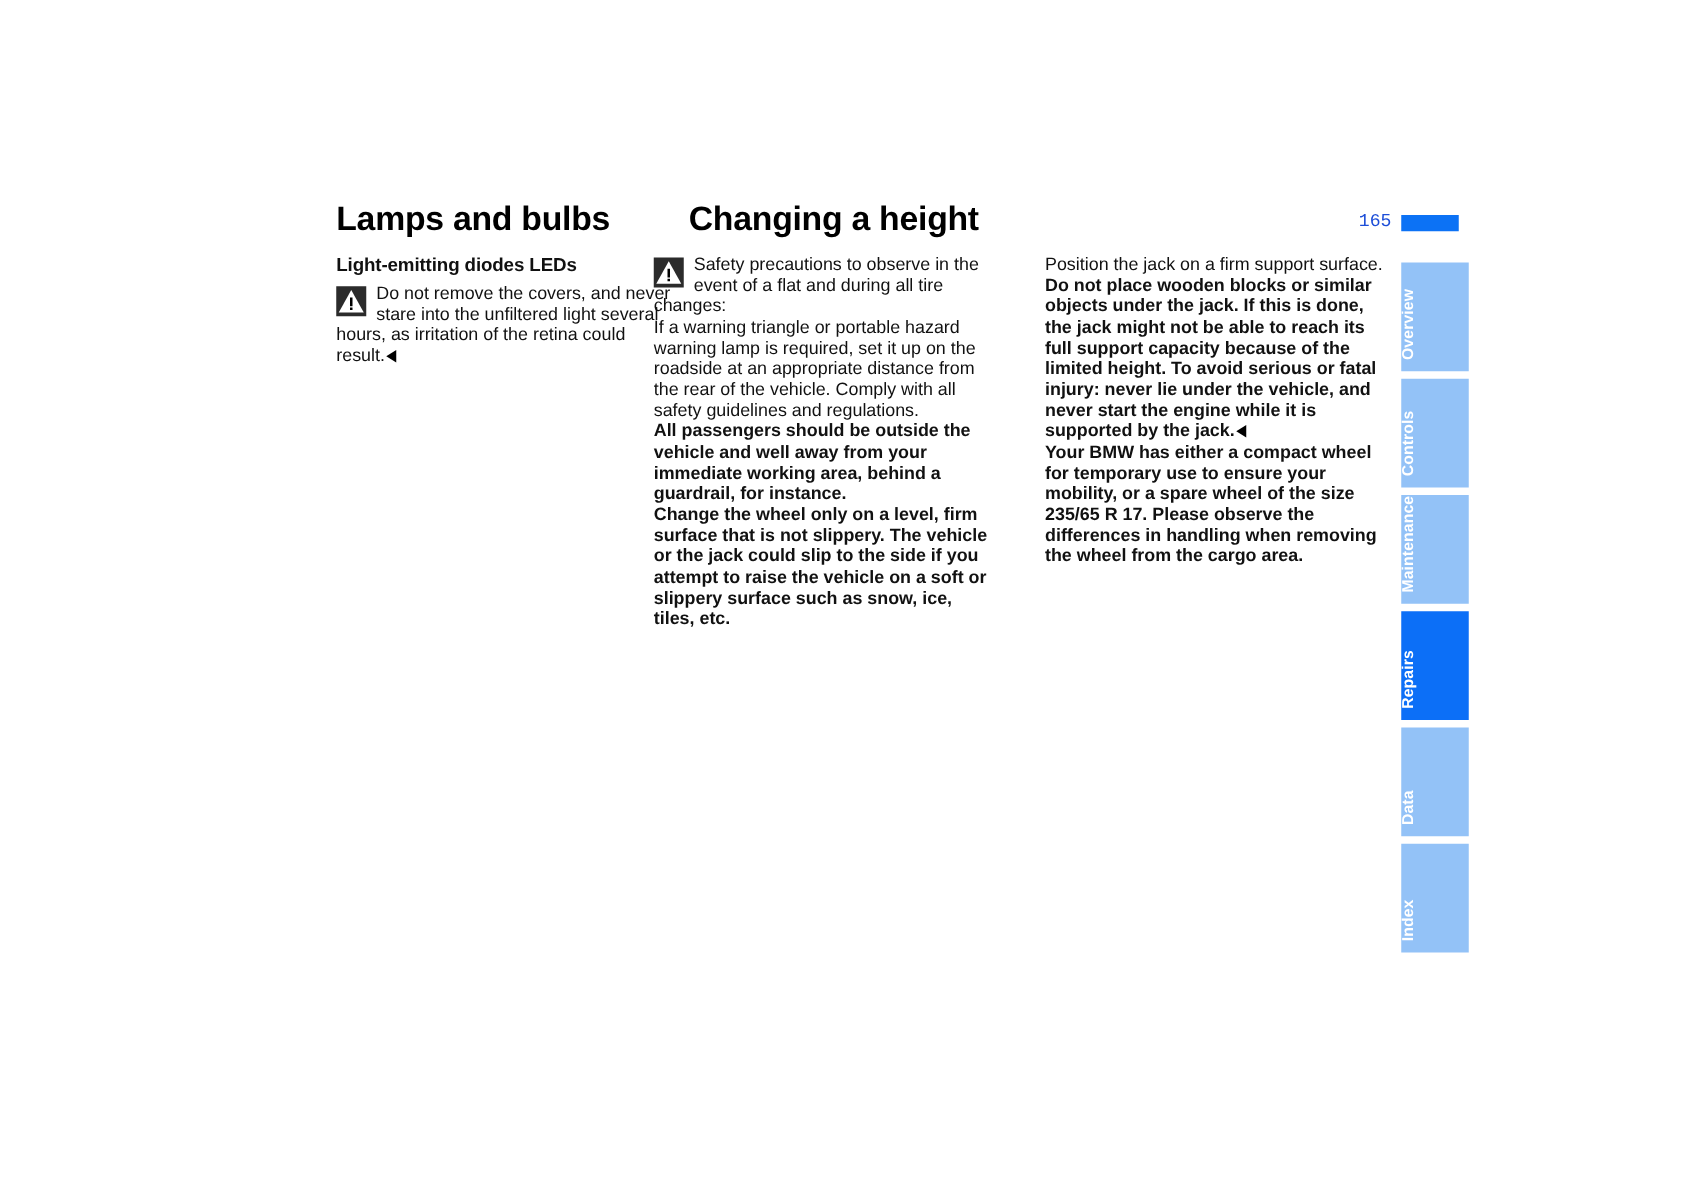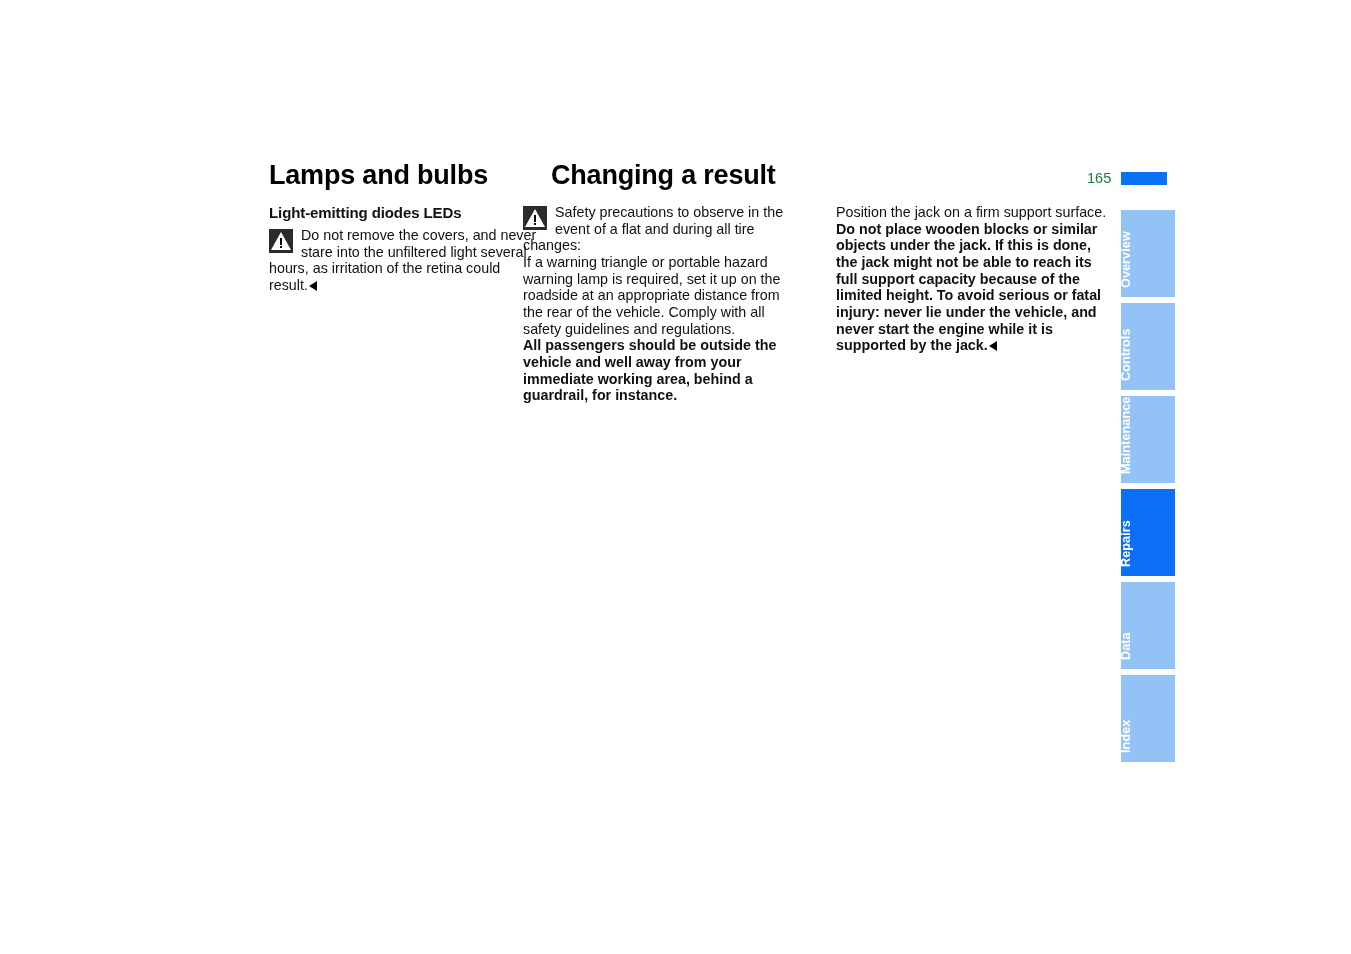--- a/index.html
+++ b/index.html
@@ -37,21 +37,22 @@
   #heading-col1 { left: 269px; top: 163px; }
   #heading-col2 { left: 551px; top: 163px; }
 
   
   #page-number {
     position: absolute;
     left: 1087px;
     top: 169px;
     font-size: 14.5px;
     line-height: 18px;
-    color: #15803d;
+    color: #1d4ed8;
+    font-family: Liberation Mono, monospace;
   }
   #header-rule {
     position: absolute;
     left: 1121px;
     top: 172px;
     width: 46px;
     height: 13px;
     background: #0c72f5;
   }
 
@@ -154,21 +155,21 @@
   }
   .tab .tab-label { margin-left: 14px; }
 </style>
 </head>
 <body>
 
 <div id="page">
 
   <div class="col-heading" id="heading-col1">Lamps and bulbs</div>
 
-  <div class="col-heading" id="heading-col2">Changing a result</div>
+  <div class="col-heading" id="heading-col2">Changing a height</div>
 
   <div id="page-number">165</div>
   <div id="header-rule"></div>
 
   <div class="column" id="col1">
 
     <div class="subhead">Light-emitting diodes LEDs</div>
 
 
     <div class="warn-block gap-para">
@@ -192,29 +193,31 @@
           <polygon points="11,2 21,20 1,20" fill="#ffffff"></polygon>
           <rect x="10" y="8" width="2" height="7" fill="#000000"></rect>
           <rect x="10" y="16" width="2" height="2" fill="#000000"></rect>
         </svg>
       </span>
       <span>Safety precautions to observe in the event of a flat and during all tire changes:</span>
     </div>
 
     <p class="para">If a warning triangle or portable hazard warning lamp is required, set it up on the roadside at an appropriate distance from the rear of the vehicle. Comply with all safety guidelines and regulations.</p>
     <p class="para">All passengers should be outside the vehicle and well away from your immediate working area, behind a guardrail, for instance.</p>
+    <p class="para">Change the wheel only on a level, firm surface that is not slippery. The vehicle or the jack could slip to the side if you attempt to raise the vehicle on a soft or slippery surface such as snow, ice, tiles, etc.</p>
 
   </div>
 
   <div class="column" id="col3">
 
     <p class="para">Position the jack on a firm support surface.</p>
 
     <p class="para"><span>Do not place wooden blocks or similar objects under the jack. If this is done, the jack might not be able to reach its full support capacity because of the limited height. To avoid serious or fatal injury: never lie under the vehicle, and never start the engine while it is supported by the jack.</span><span class="endmark"></span></p>
 
+    <p class="para gap-para">Your BMW has either a compact wheel for temporary use to ensure your mobility, or a spare wheel of the size 235/65 R 17. Please observe the differences in handling when removing the wheel from the cargo area.</p>
 
   </div>
 
   <div id="tab-strip">
 
     <div class="tab" style="top:0px;">
       <span class="tab-label">Overview</span>
     </div>
     <div class="tab" style="top:93px;">
       <span class="tab-label">Controls</span>

